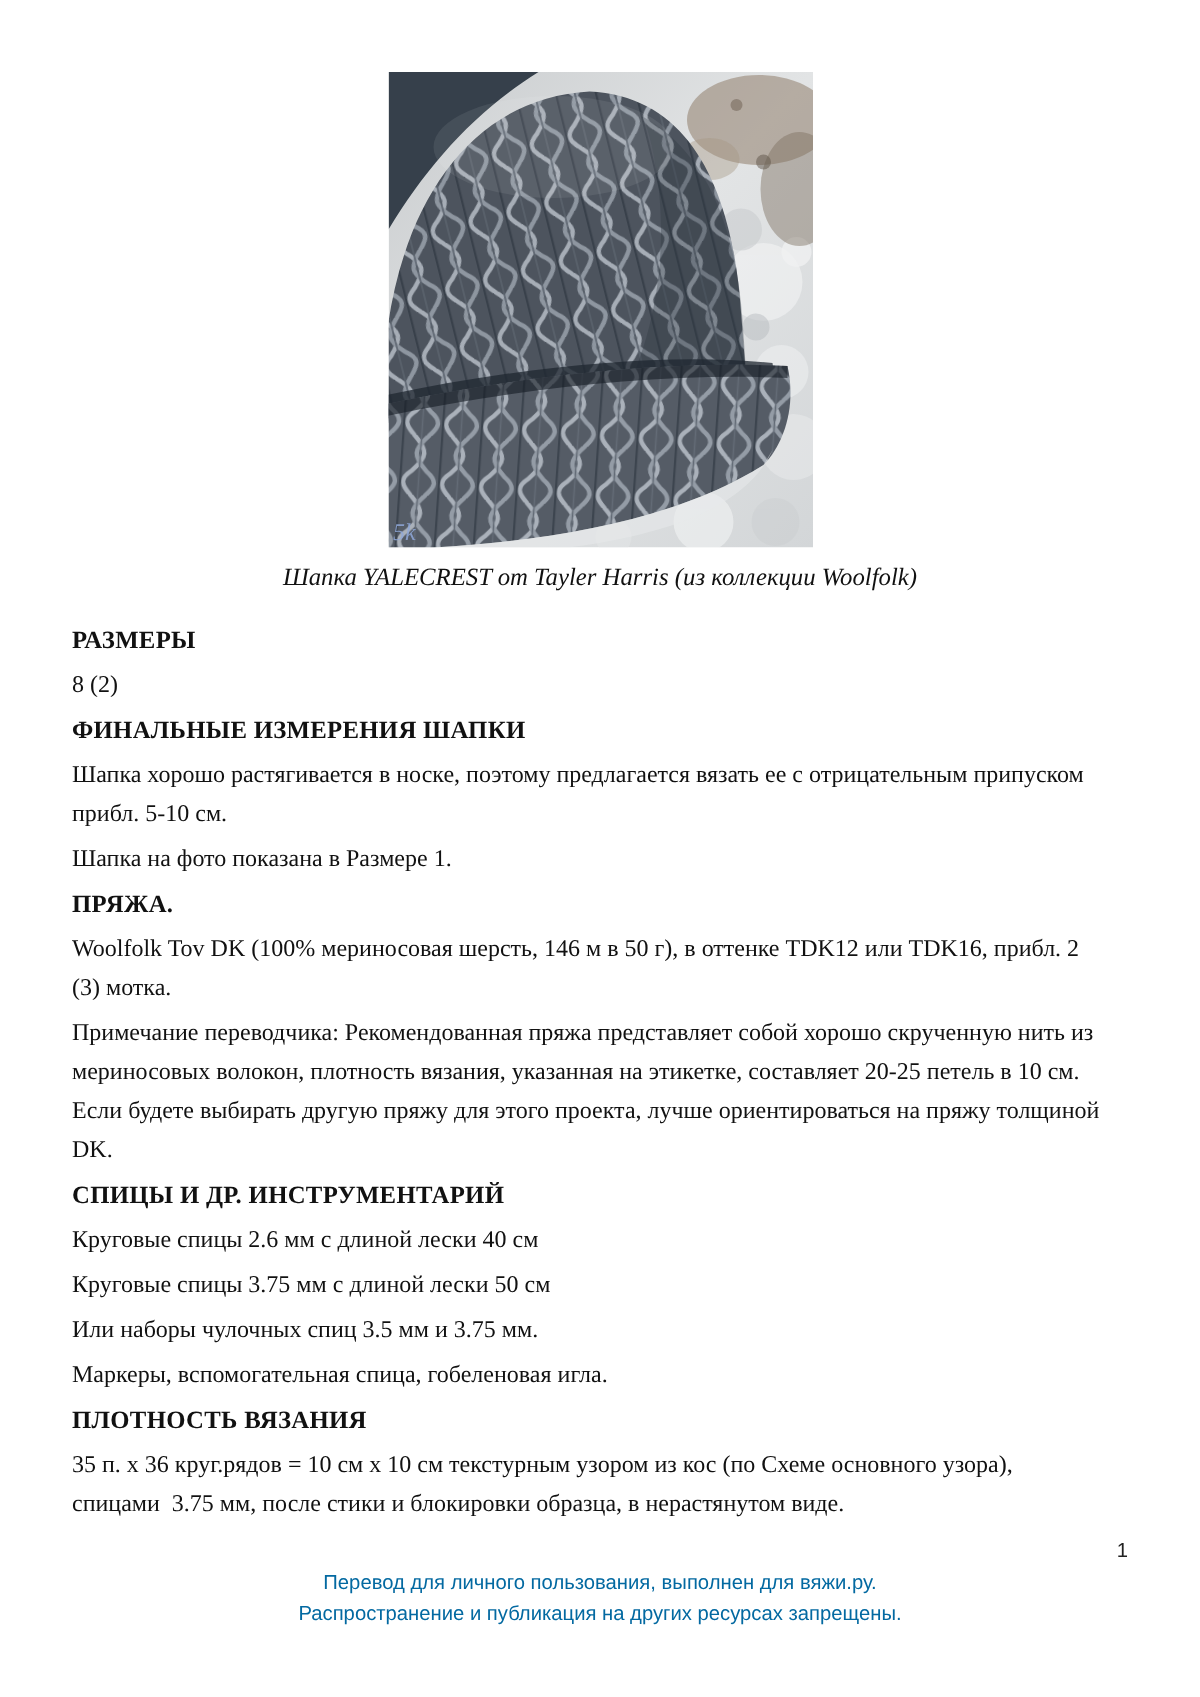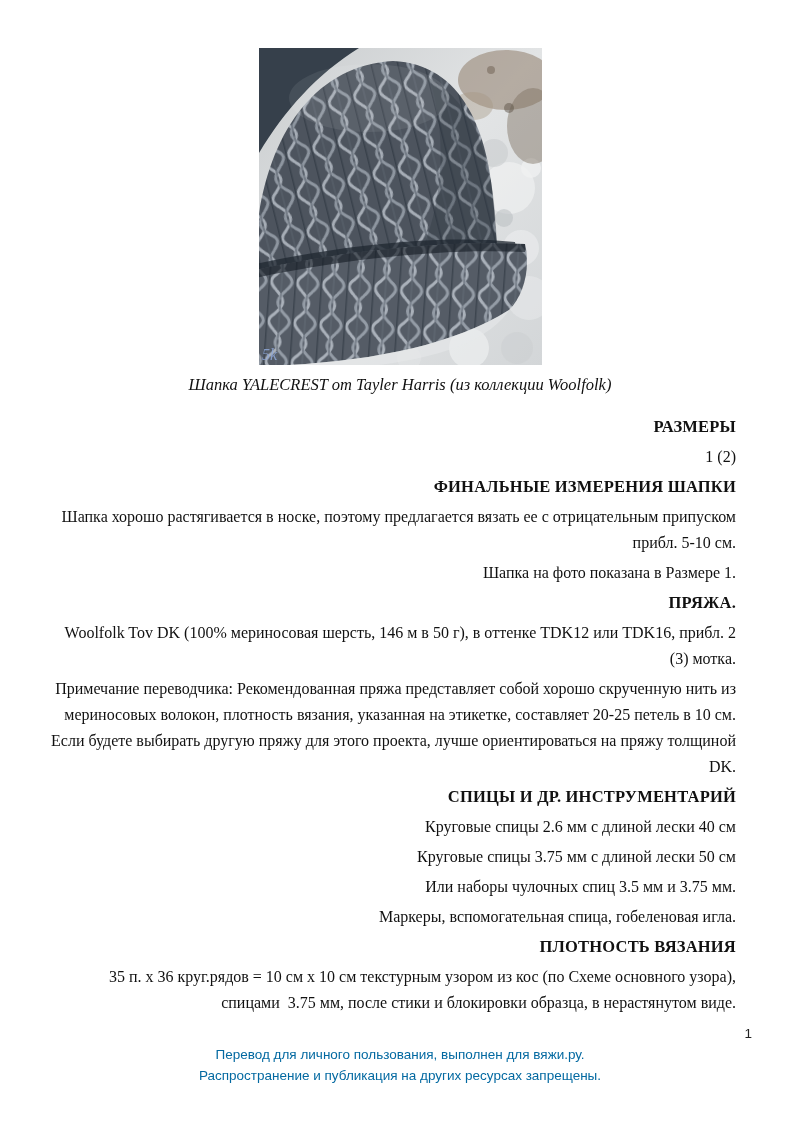--- a/index.html
+++ b/index.html
@@ -18,21 +18,21 @@
   }
   .photo-frame { width:283px; height:377px; overflow:hidden; }
   .caption {
     position:absolute; top:374px; left:0; width:100%;
     text-align:center;
     font-size:16.5px; font-style:italic; line-height:22px;
     color:#111;
   }
   .caption .cap-bold { font-weight:normal; }
   .content {
-    position:absolute; top:414px; left:48px; width:688px;text-align:right;
+    position:absolute; top:414px; left:48px; width:688px;
   }
   .content h2 {
     font-size:16.5px; font-weight:bold; font-style:normal;
     line-height:26px; margin:4px 0 4px 0; color:#111;
     letter-spacing:0.2px;
   }
   .content h2.first { margin-top:0; }
   .content p {
     font-size:16px; line-height:26px;
     margin:0 0 4px 0;
@@ -120,21 +120,21 @@
     </div>
   </div>
 
   <div class="caption">
     <span class="cap-bold">Шапка YALECREST от Tayler Harris</span><span> (из коллекции Woolfolk)</span>
   </div>
 
   <div class="content">
 
     <h2 class="first">РАЗМЕРЫ</h2>
-    <p>1 (2)</p>
+    <p>8 (2)</p>
 
     <h2>ФИНАЛЬНЫЕ ИЗМЕРЕНИЯ ШАПКИ</h2>
     <p>Шапка хорошо растягивается в носке, поэтому предлагается вязать ее с отрицательным припуском прибл. 5-10 см.</p>
     <p>Шапка на фото показана в Размере 1.</p>
 
     <h2>ПРЯЖА.</h2>
     <p>Woolfolk Tov DK (100% мериносовая шерсть, 146 м в 50 г), в оттенке TDK12 или TDK16, прибл. 2 (3) мотка.</p>
     <p class="note">Примечание переводчика: Рекомендованная пряжа представляет собой хорошо скрученную нить из мериносовых волокон, плотность вязания, указанная на этикетке, составляет 20-25 петель в 10 см. Если будете выбирать другую пряжу для этого проекта, лучше ориентироваться на пряжу толщиной DK.</p>
 
     <h2>СПИЦЫ И ДР. ИНСТРУМЕНТАРИЙ</h2>

